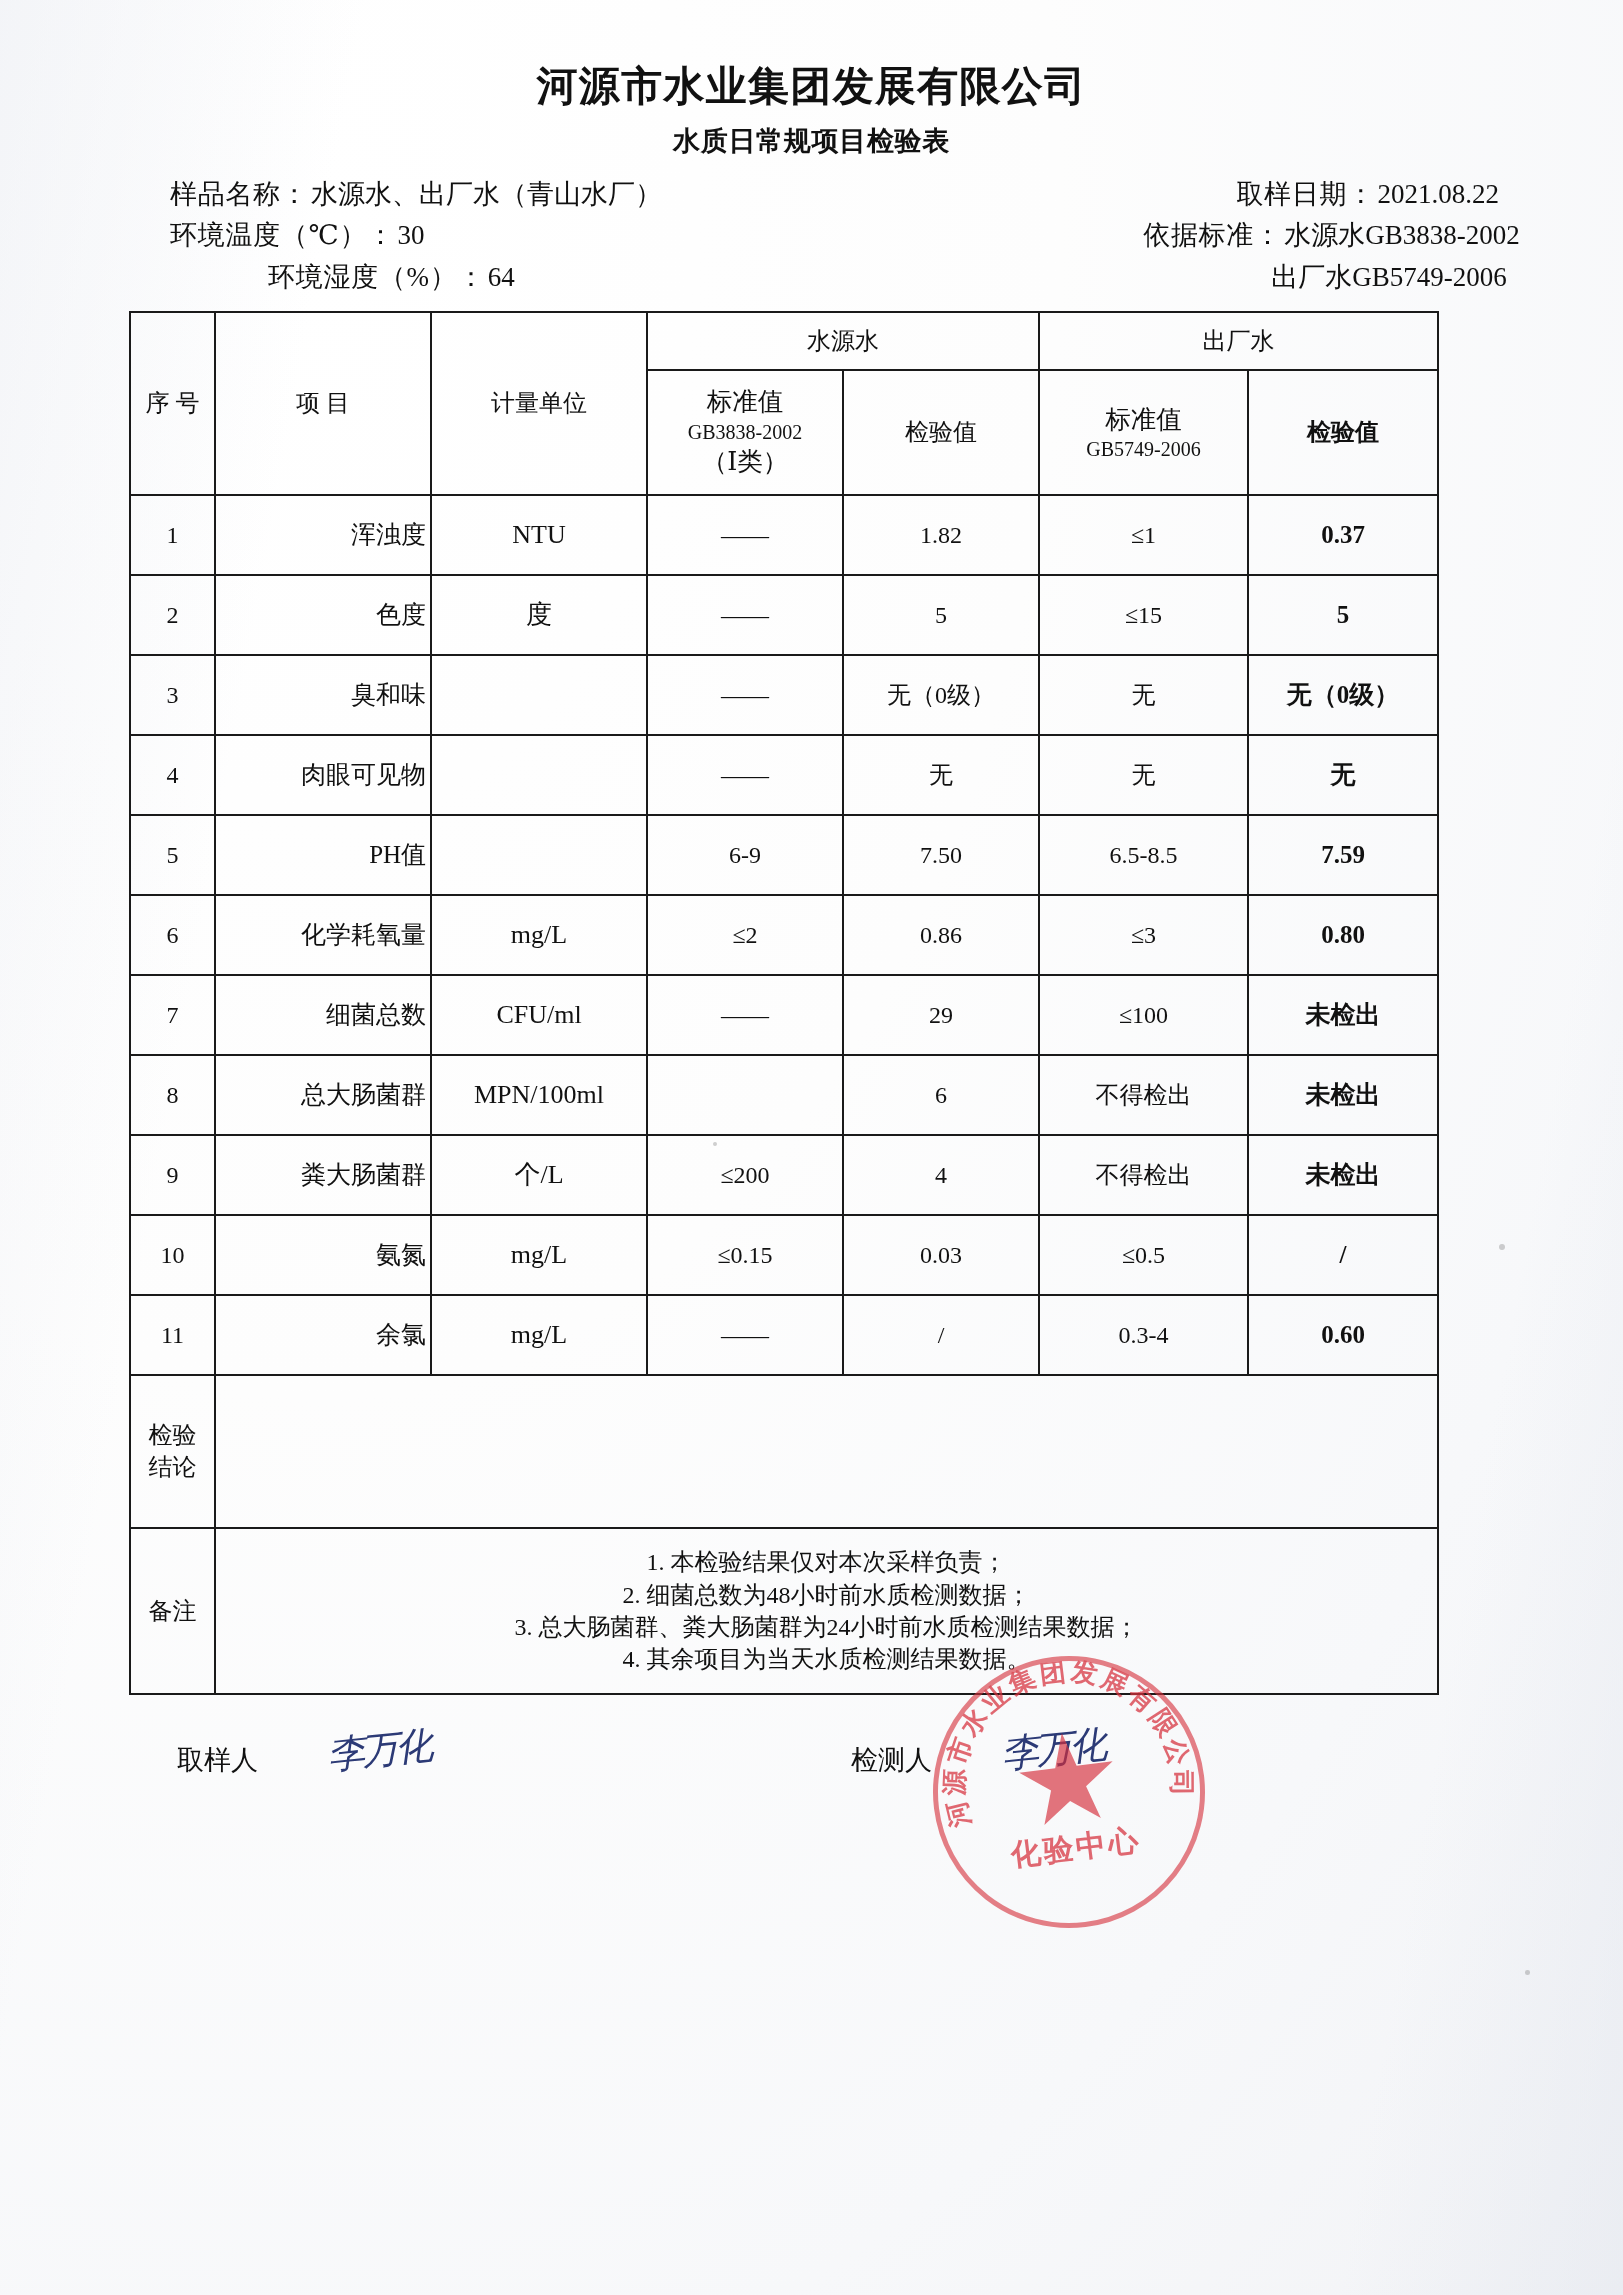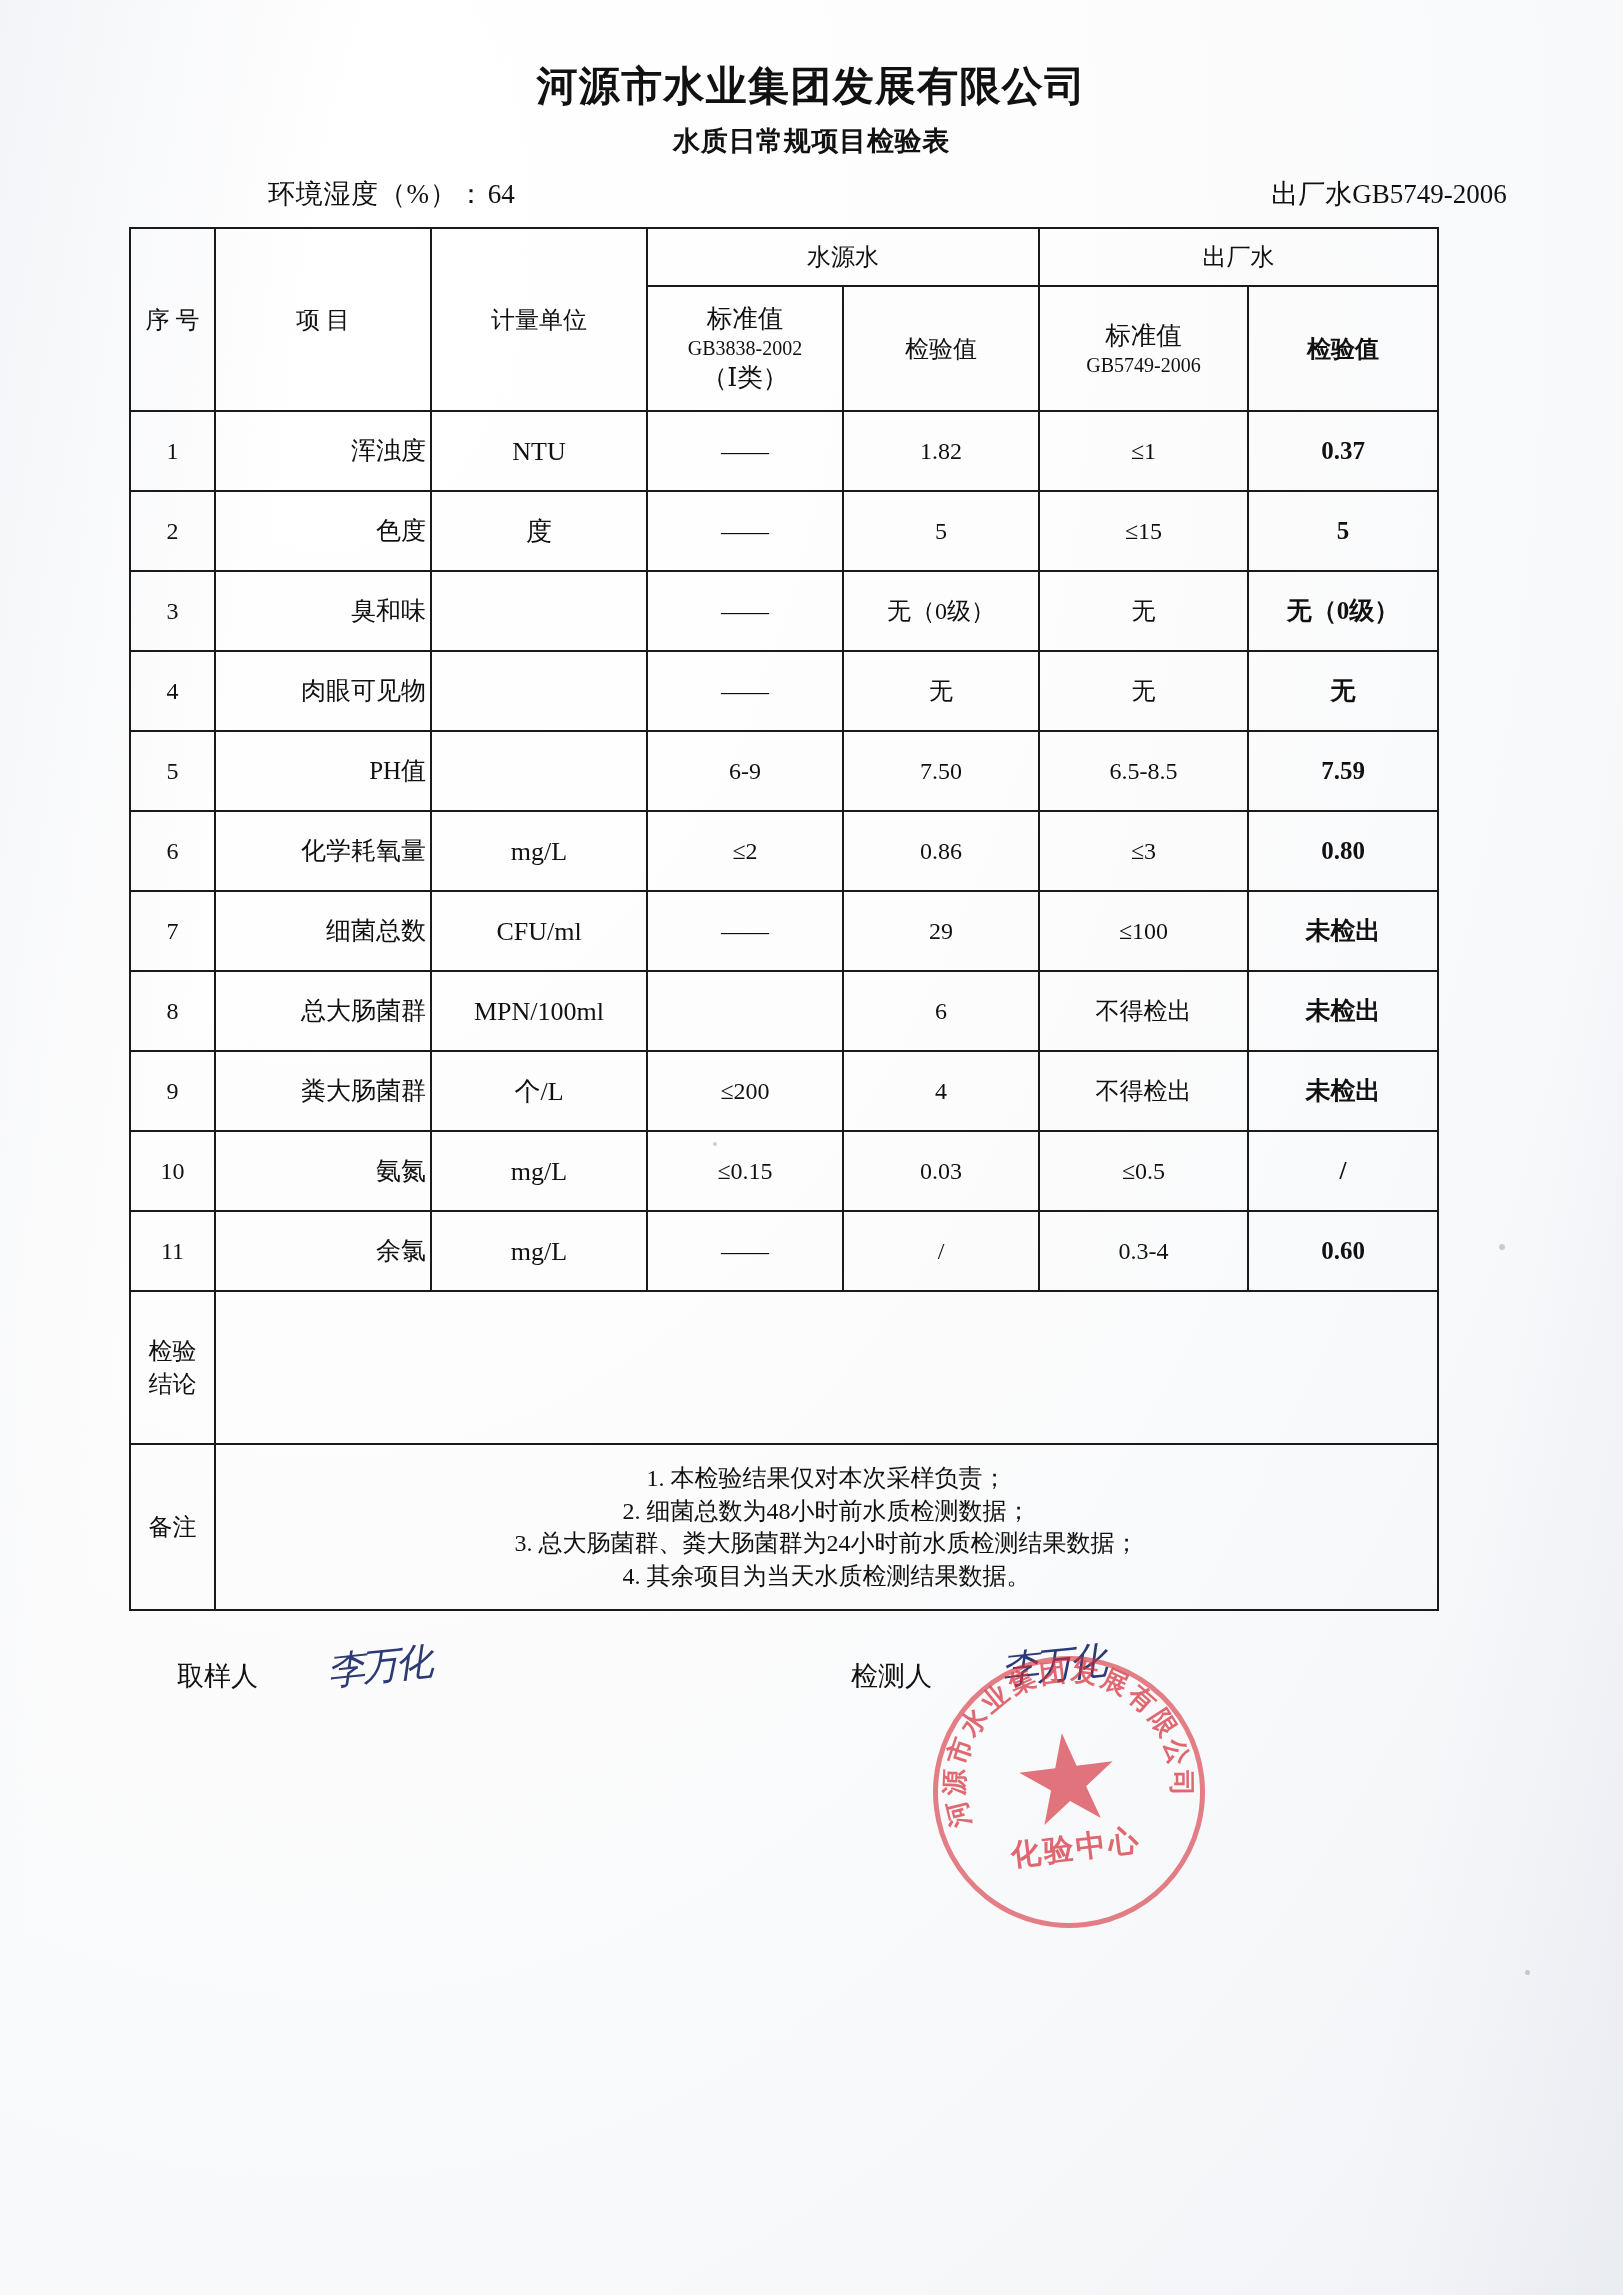--- a/index.html
+++ b/index.html
@@ -216,20 +216,34 @@
 <body>
 
 <div id="paper"></div>
 
 <div class="sheet">
 
   <div class="title1">河源市水业集团发展有限公司</div>
   <div class="title2">水质日常规项目检验表</div>
 
   <div class="meta">
+    <div class="row r1">
+      <span class="lbl">样品名称：</span>
+      <span class="val">水源水、出厂水（青山水厂）</span>
+      <span class="right">
+        <span class="lbl">取样日期：</span><span class="val">2021.08.22</span>
+      </span>
+    </div>
+    <div class="row r2">
+      <span class="lbl">环境温度（℃）：</span>
+      <span class="val">30</span>
+      <span class="right">
+        <span class="lbl">依据标准：</span><span class="val">水源水GB3838-2002</span>
+      </span>
+    </div>
     <div class="row r3">
       <span class="lbl">环境湿度（%）：</span>
       <span class="val">64</span>
       <span class="right">出厂水GB5749-2006</span>
     </div>
   </div>
 
   <table class="grid">
     <colgroup>
       <col class="col1">

